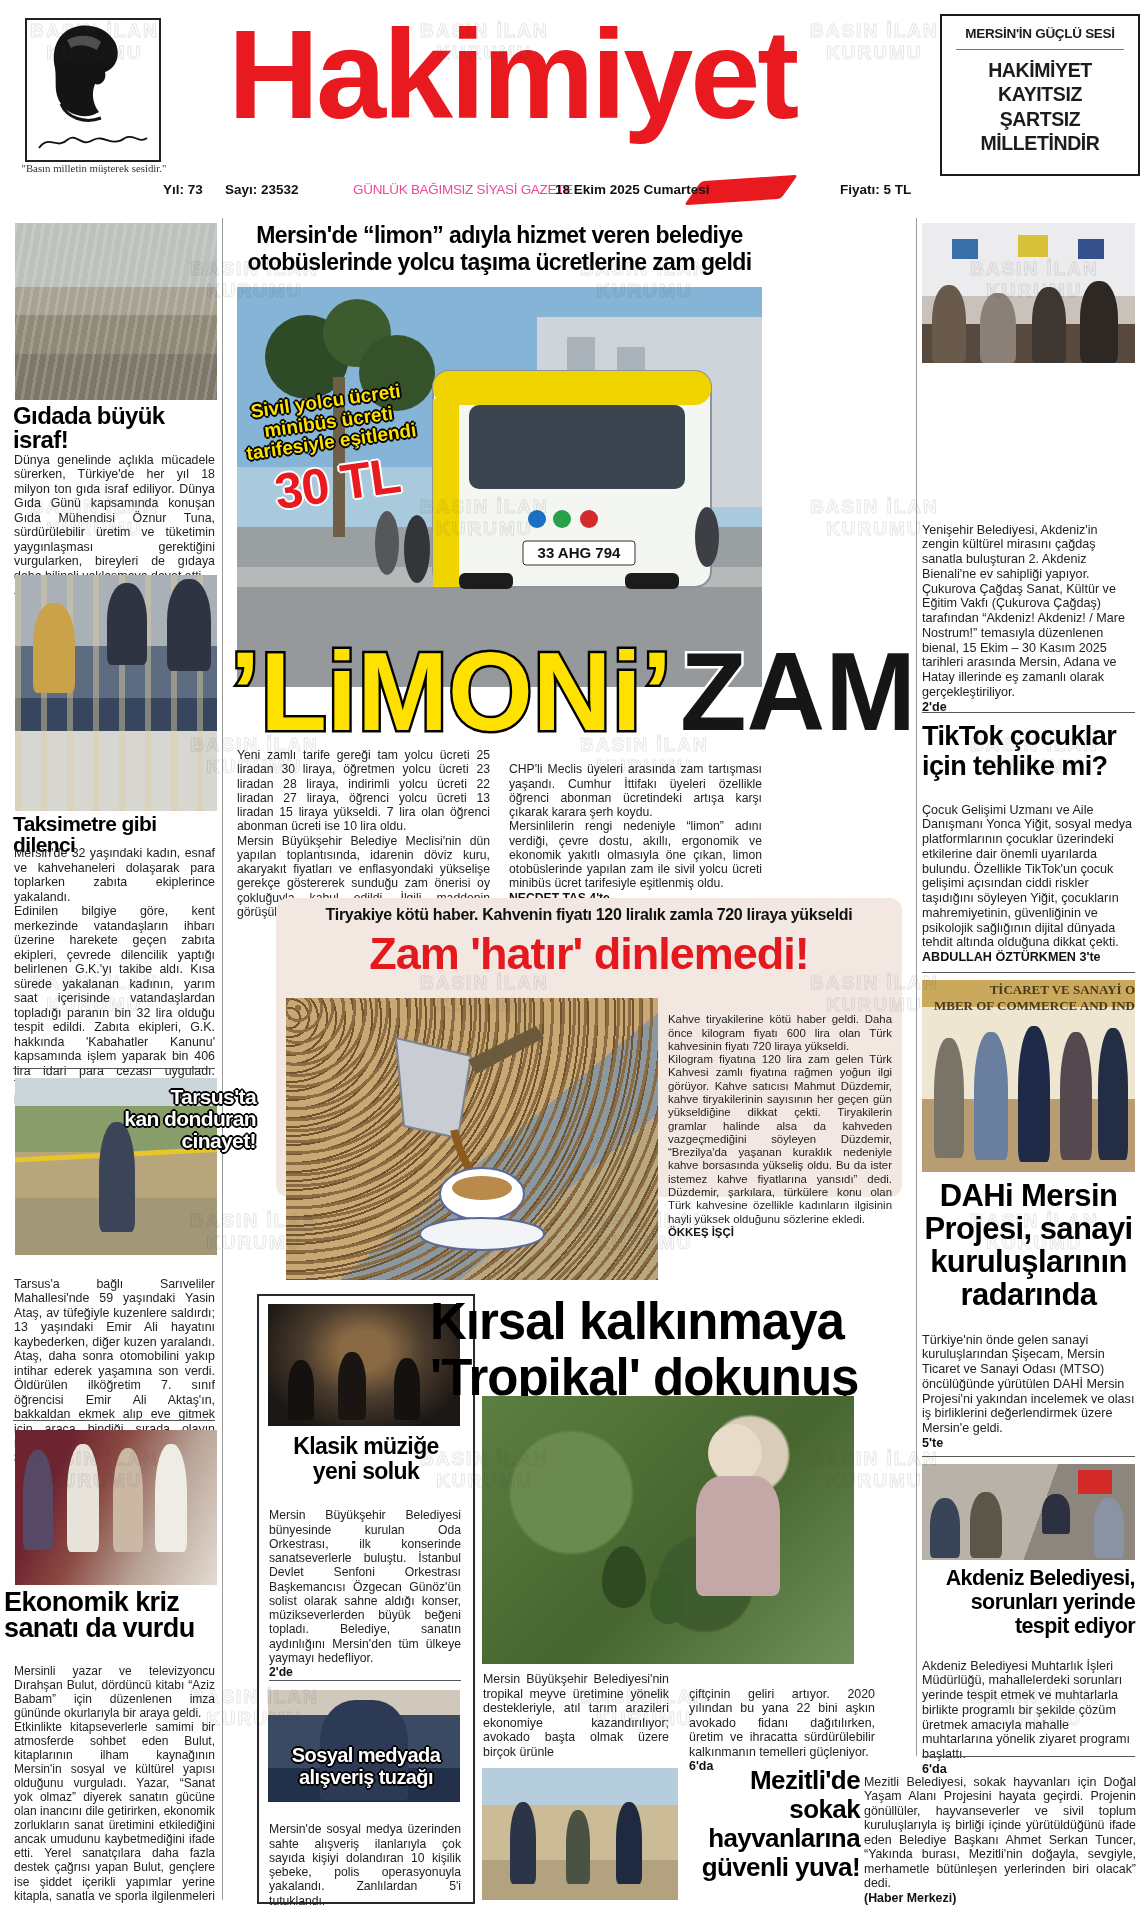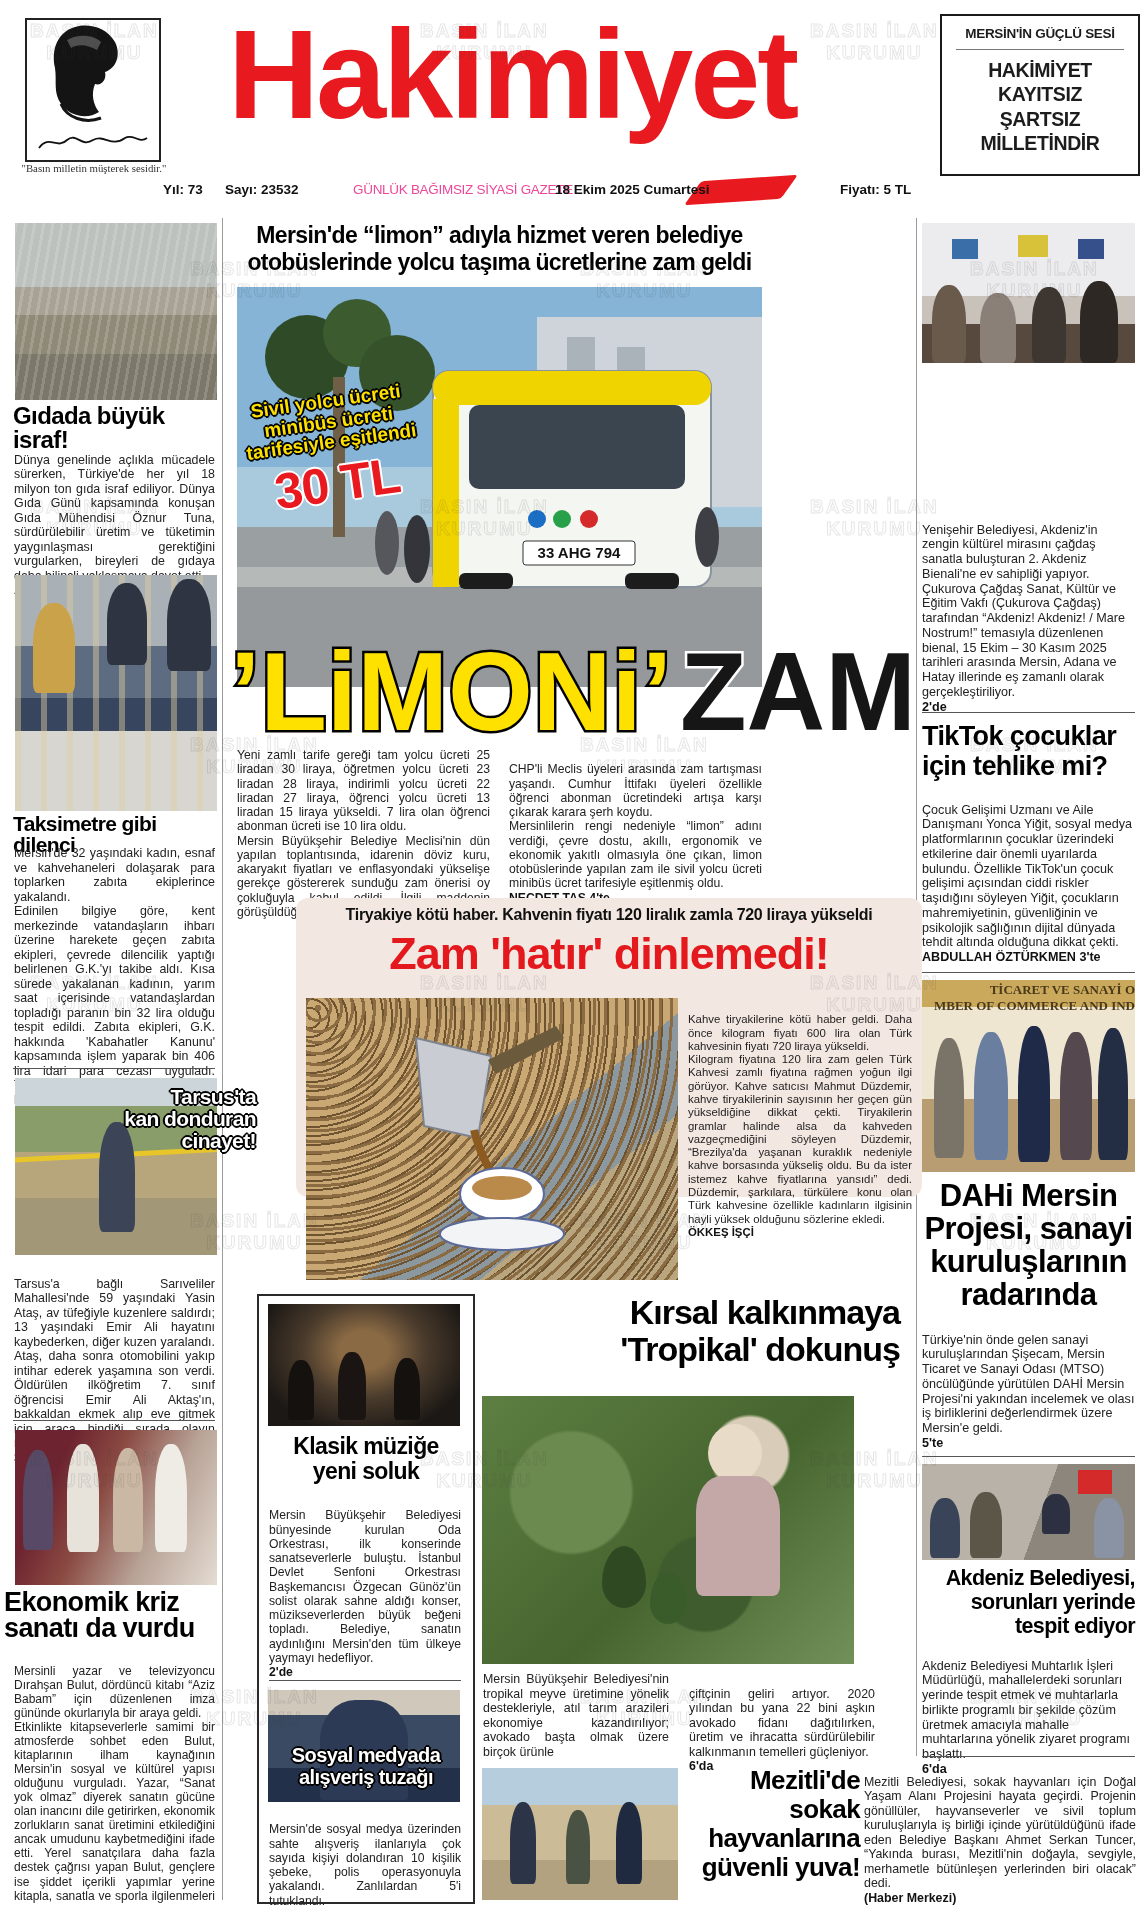--- a/index.html
+++ b/index.html
@@ -178,21 +178,21 @@
   <div class="abs" style="left:237px;top:748px;width:525px;">
     <div class="btxt" style="position:absolute;left:0;top:0;width:253px;font-size:12.2px;">Yeni zamlı tarife gereği tam yolcu ücreti 25 liradan 30 liraya, öğretmen yolcu ücreti 23 liradan 28 liraya, indirimli yolcu ücreti 22 liradan 27 liraya, öğrenci yolcu ücreti 13 liradan 15 liraya yükseldi. 7 lira olan öğrenci abonman ücreti ise 10 lira oldu.
 Mersin Büyükşehir Belediye Meclisi'nin dün yapılan toplantısında, idarenin döviz kuru, akaryakıt fiyatları ve enflasyondaki yükselişe gerekçe göstererek sunduğu zam önerisi oy çokluğuyla kabul edildi. İlgili maddenin görüşüldüğü sırada AK Partili, MHP'li ve</div>
     <div class="btxt" style="position:absolute;left:272px;top:0;width:253px;font-size:12.2px;">
       <span>CHP'li Meclis üyeleri arasında zam tartışması yaşandı. Cumhur İttifakı üyeleri özellikle öğrenci abonman ücretindeki artışa karşı çıkarak karara şerh koydu.
 Mersinlilerin rengi nedeniyle “limon” adını verdiği, çevre dostu, akıllı, ergonomik ve ekonomik yakıtlı olmasıyla öne çıkan, limon otobüslerinde yapılan zam ile sivil yolcu ücreti minibüs ücret tarifesiyle eşitlenmiş oldu.</span>
       <b class="by" style="display:block;">NECDET TAŞ 4'te</b>
     </div>
   </div>
 
-  <div class="abs" style="left:296px;top:898px;width:626px;height:299px;background:#f3e7e2;border-radius:12px;">
+  <div class="abs" style="left:276px;top:898px;width:626px;height:299px;background:#f3e7e2;border-radius:12px;">
     <div style="position:absolute;left:10px;top:8px;width:606px;text-align:center;font-weight:bold;font-size:16px;letter-spacing:-0.3px;color:#111;">Tiryakiye kötü haber. Kahvenin fiyatı 120 liralık zamla 720 liraya yükseldi</div>
     <div style="position:absolute;left:0;top:30px;width:626px;text-align:center;font-weight:900;font-size:45px;color:#e3191d;letter-spacing:-1px;">Zam 'hatır' dinlemedi!</div>
     <div class="photo ph-coffee" style="left:10px;top:100px;width:372px;height:282px;">
       <svg width="372" height="282" viewBox="0 0 372 282">
         <path d="M110 40 L185 58 L172 140 L118 128 Z" fill="#c9ccd2" stroke="#7d828c" stroke-width="2"></path>
         <path d="M182 62 L250 28 L258 40 L190 76 Z" fill="#6b5a3c"></path>
         <path d="M168 132 C172 150 178 162 186 176" stroke="#8a5a20" stroke-width="8" fill="none"></path>
         <ellipse cx="196" cy="196" rx="42" ry="26" fill="#fff" stroke="#5a6a9a" stroke-width="2"></ellipse>
         <ellipse cx="196" cy="190" rx="30" ry="12" fill="#b98a4a"></ellipse>
         <ellipse cx="196" cy="236" rx="62" ry="16" fill="#f2f4f6" stroke="#5a6a9a" stroke-width="2"></ellipse>
@@ -222,21 +222,21 @@
       <div class="fig" style="left:52px;top:10px;width:88px;height:100px;background:#2c3a55;border-radius:40% 40% 4% 4%;"></div>
     </div>
     <div class="hl outline-b" style="position:absolute;left:0;top:448px;width:214px;font-size:20px;color:#fff;text-align:center;line-height:1.1;z-index:5;">Sosyal medyada
 alışveriş tuzağı</div>
     <div class="btxt" style="position:absolute;left:10px;top:512px;width:192px;font-size:12.2px;">
       <span>Mersin'de sosyal medya üzerinden sahte alışveriş ilanlarıyla çok sayıda kişiyi dolandıran 10 kişilik şebeke, polis operasyonuyla yakalandı. Zanlılardan 5'i tutuklandı.</span>
       
     </div>
   </div>
 
-  <div class="abs hl" style="left:430px;top:1294px;width:470px;font-size:34px;font-weight:900;text-align:right;line-height:1.1;letter-spacing:-1px;">Kırsal kalkınmaya
+  <div class="abs hl" style="left:430px;top:1294px;width:470px;font-size:51px;font-weight:900;text-align:left;line-height:1.1;letter-spacing:-1px;">Kırsal kalkınmaya
 'Tropikal' dokunuş</div>
   <div class="photo ph-avokado" style="left:482px;top:1396px;width:372px;height:268px;">
     <div style="position:absolute;left:120px;top:150px;width:44px;height:62px;background:#2f4a22;border-radius:50% 50% 50% 50%/60% 60% 40% 40%;"></div>
     <div style="position:absolute;left:168px;top:176px;width:36px;height:52px;background:#3a5c2a;border-radius:50% 50% 50% 50%/60% 60% 40% 40%;"></div>
     <div style="position:absolute;left:226px;top:28px;width:54px;height:58px;background:#e8dcc8;border-radius:50%;"></div>
     <div style="position:absolute;left:214px;top:80px;width:84px;height:120px;background:#c4a8a8;border-radius:30% 30% 8% 8%;"></div>
   </div>
   <div class="abs" style="left:483px;top:1672px;width:392px;">
     <div class="btxt" style="position:absolute;left:0;top:0;width:186px;">Mersin Büyükşehir Belediyesi'nin tropikal meyve üretimine yönelik destekleriyle, atıl tarım arazileri ekonomiye kazandırılıyor; avokado başta olmak üzere birçok ürünle</div>
     <div class="btxt" style="position:absolute;left:206px;top:0;width:186px;">

